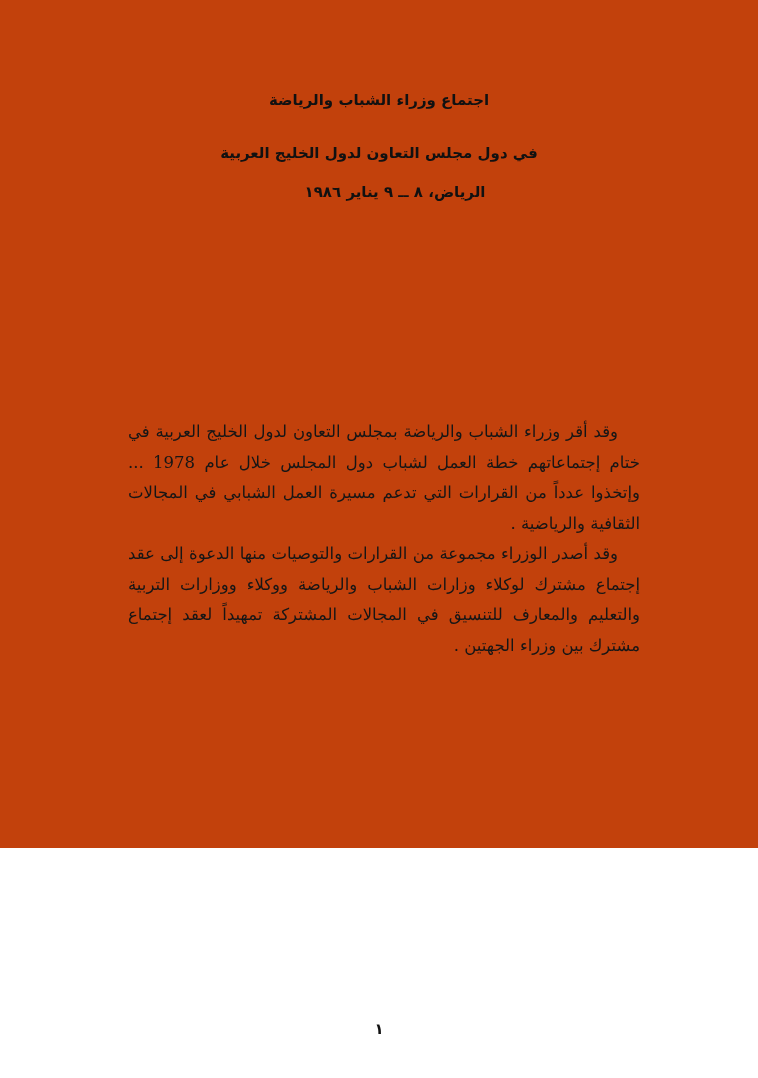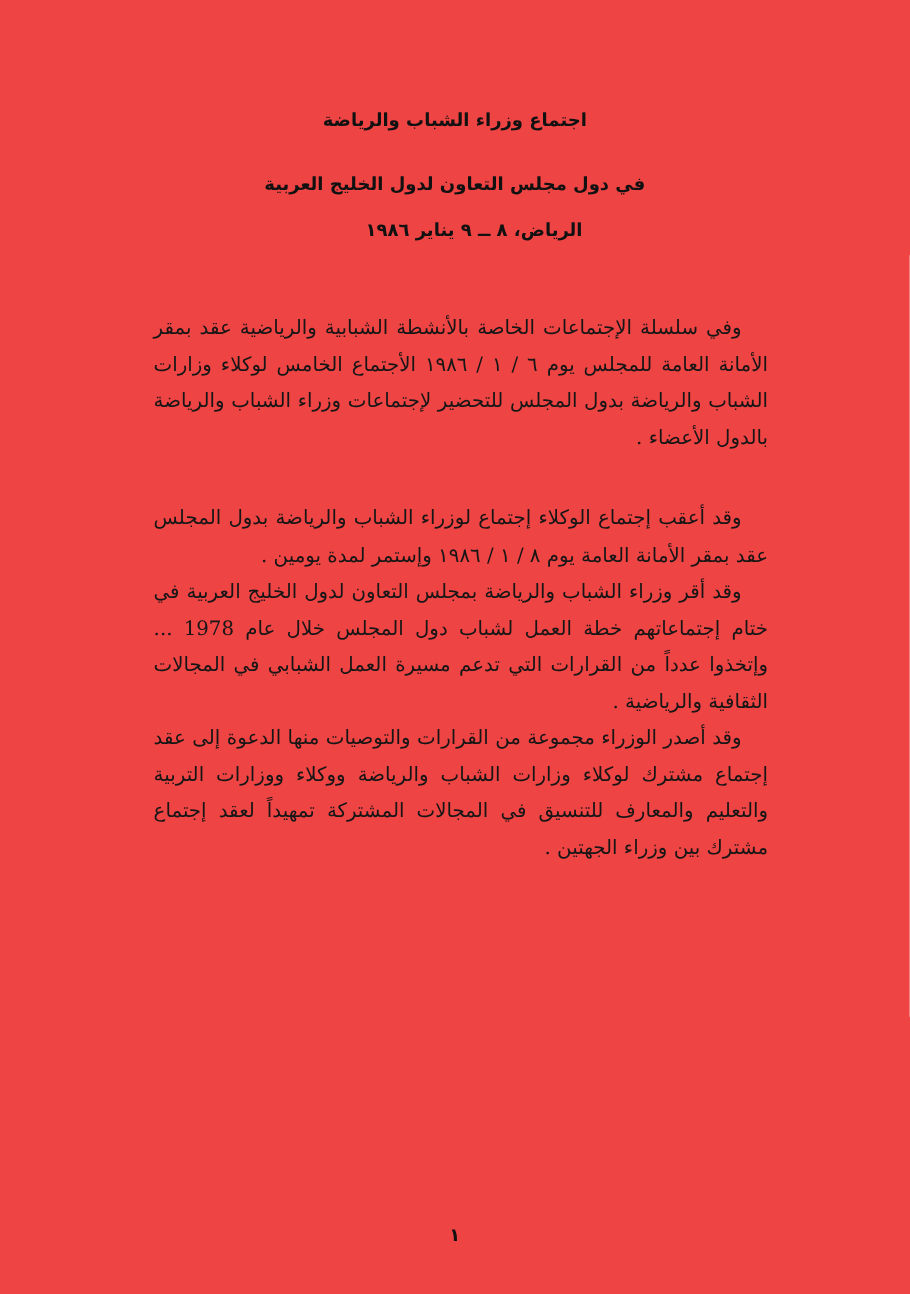--- a/index.html
+++ b/index.html
@@ -11,22 +11,22 @@
       width: 758px;
       height: 1078px;
       position: relative;
       overflow: hidden;
       color: #111111;
     }
     .page {
       position: absolute;
       left: 0; top: 0;
       width: 758px;
-      height: 1078px;
-      background: #ef4444;
+      height: 848px;
+      background: #c2410c;
     }
     .heading {
       position: absolute;
       left: 0;
       width: 758px;
       text-align: center;
       font-family: "DejaVu Sans", sans-serif;
       font-weight: bold;
       font-size: 15px;
       direction: rtl;
@@ -69,25 +69,21 @@
   </style>
 </head>
 <body>
 
 <div class="page">
 
   <div class="heading h1">اجتماع وزراء الشباب والرياضة</div>
   <div class="heading h2">في دول مجلس التعاون لدول الخليج العربية</div>
   <div class="heading h3">الرياض، ٨ ــ ٩ يناير ١٩٨٦</div>
 
-  <div class="body-text p1">
-    <p>وفي سلسلة الإجتماعات الخاصة بالأنشطة الشبابية والرياضية عقد بمقر الأمانة العامة للمجلس يوم ٦ / ١ / ١٩٨٦ الأجتماع الخامس لوكلاء وزارات الشباب والرياضة بدول المجلس للتحضير لإجتماعات وزراء الشباب والرياضة بالدول الأعضاء .</p>
-  </div>
 
   <div class="body-text p2">
-    <p>وقد أعقب إجتماع الوكلاء إجتماع لوزراء الشباب والرياضة بدول المجلس عقد بمقر الأمانة العامة يوم ٨ / ١ / ١٩٨٦ وإستمر لمدة يومين .</p>
     <p>وقد أقر وزراء الشباب والرياضة بمجلس التعاون لدول الخليج العربية في ختام إجتماعاتهم خطة العمل لشباب دول المجلس خلال عام 1978 ... وإتخذوا عدداً من القرارات التي تدعم مسيرة العمل الشبابي في المجالات الثقافية والرياضية .</p>
     <p>وقد أصدر الوزراء مجموعة من القرارات والتوصيات منها الدعوة إلى عقد إجتماع مشترك لوكلاء وزارات الشباب والرياضة ووكلاء ووزارات التربية والتعليم والمعارف للتنسيق في المجالات المشتركة تمهيداً لعقد إجتماع مشترك بين وزراء الجهتين .</p>
   </div>
 
   <div class="page-number">١</div>
 
 </div>
 
 </body></html>

